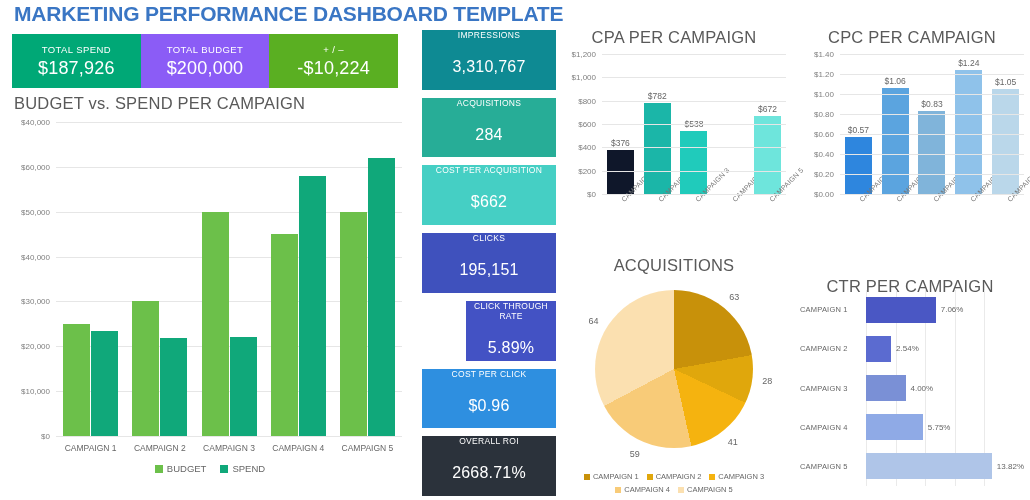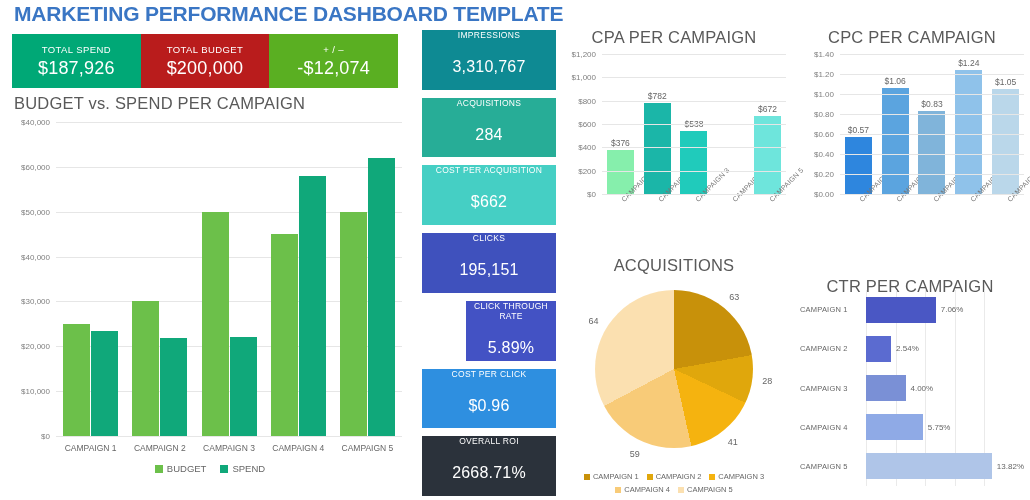--- a/index.html
+++ b/index.html
@@ -88,27 +88,27 @@
 
 <div class="page">
 
   <div class="dash-title">MARKETING PERFORMANCE DASHBOARD TEMPLATE</div>
 
   <div class="top-tiles">
     <div class="top-tile" style="background: rgb(0, 168, 118);">
       <div class="t-label">TOTAL SPEND</div>
       <div class="t-value">$187,926</div>
     </div>
-    <div class="top-tile" style="background: #b91c1c;">
+    <div class="top-tile" style="background: #8b5cf6;">
       <div class="t-label">TOTAL BUDGET</div>
       <div class="t-value">$200,000</div>
     </div>
     <div class="top-tile" style="background: rgb(90, 175, 34);">
       <div class="t-label">+ / –</div>
-      <div class="t-value">-$12,074</div>
+      <div class="t-value">-$10,224</div>
     </div>
   </div>
 
   <div id="budget-panel">
     <div class="panel-title">BUDGET vs. SPEND PER CAMPAIGN</div>
     <div class="bs-plot">
       <div id="bs-grid">
           <div class="gridline" style="top: 100%;"></div>
           <div class="ytick" style="top: 100%;">$0</div>
           <div class="gridline" style="top: 85.7143%;"></div>
@@ -196,21 +196,21 @@
       <div class="k-value">2668.71%</div>
     </div>
   </div>
 
   <div class="vchart" id="cpa-panel" style="left:556px;top:28px;width:236px;height:228px;">
     <div class="panel-title">CPA PER CAMPAIGN</div>
     <div class="v-plot">
       <div class="v-grid"></div>
       <div class="v-groups">
           <div class="v-col">
-            <div class="v-bar" style="height: 31.3333%; background: #86efac;">
+            <div class="v-bar" style="height: 31.3333%; background: #0f172a;">
               <div class="v-dlabel">$376</div>
             </div>
             <div class="v-xlabel">CAMPAIGN 1</div>
           </div>
           <div class="v-col">
             <div class="v-bar" style="height: 65.1667%; background: rgb(27, 182, 168);">
               <div class="v-dlabel">$782</div>
             </div>
             <div class="v-xlabel">CAMPAIGN 2</div>
           </div>

